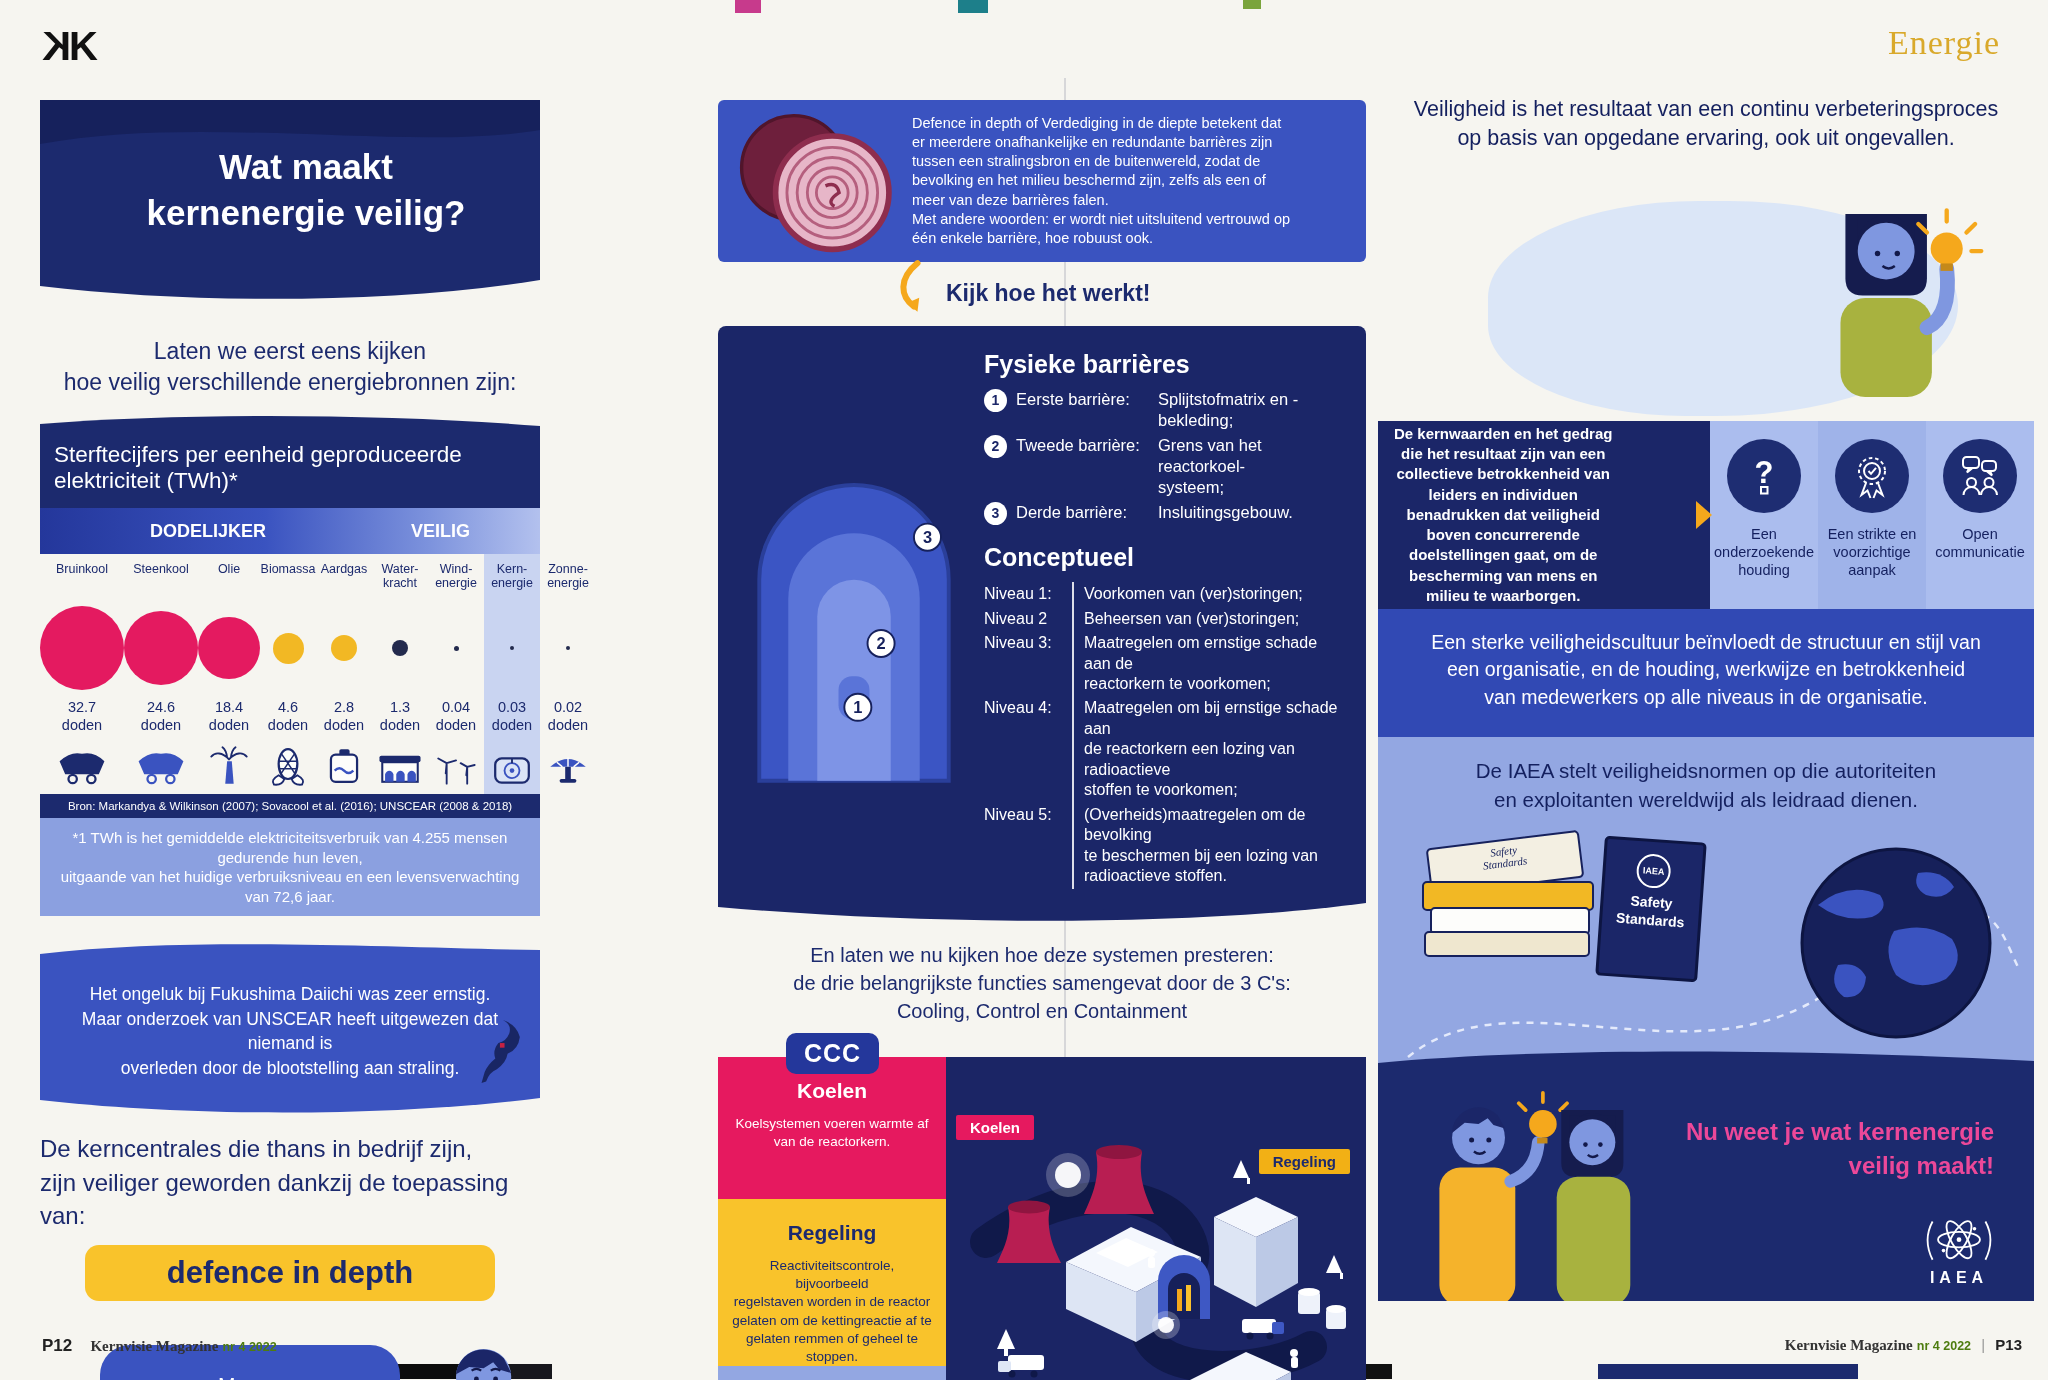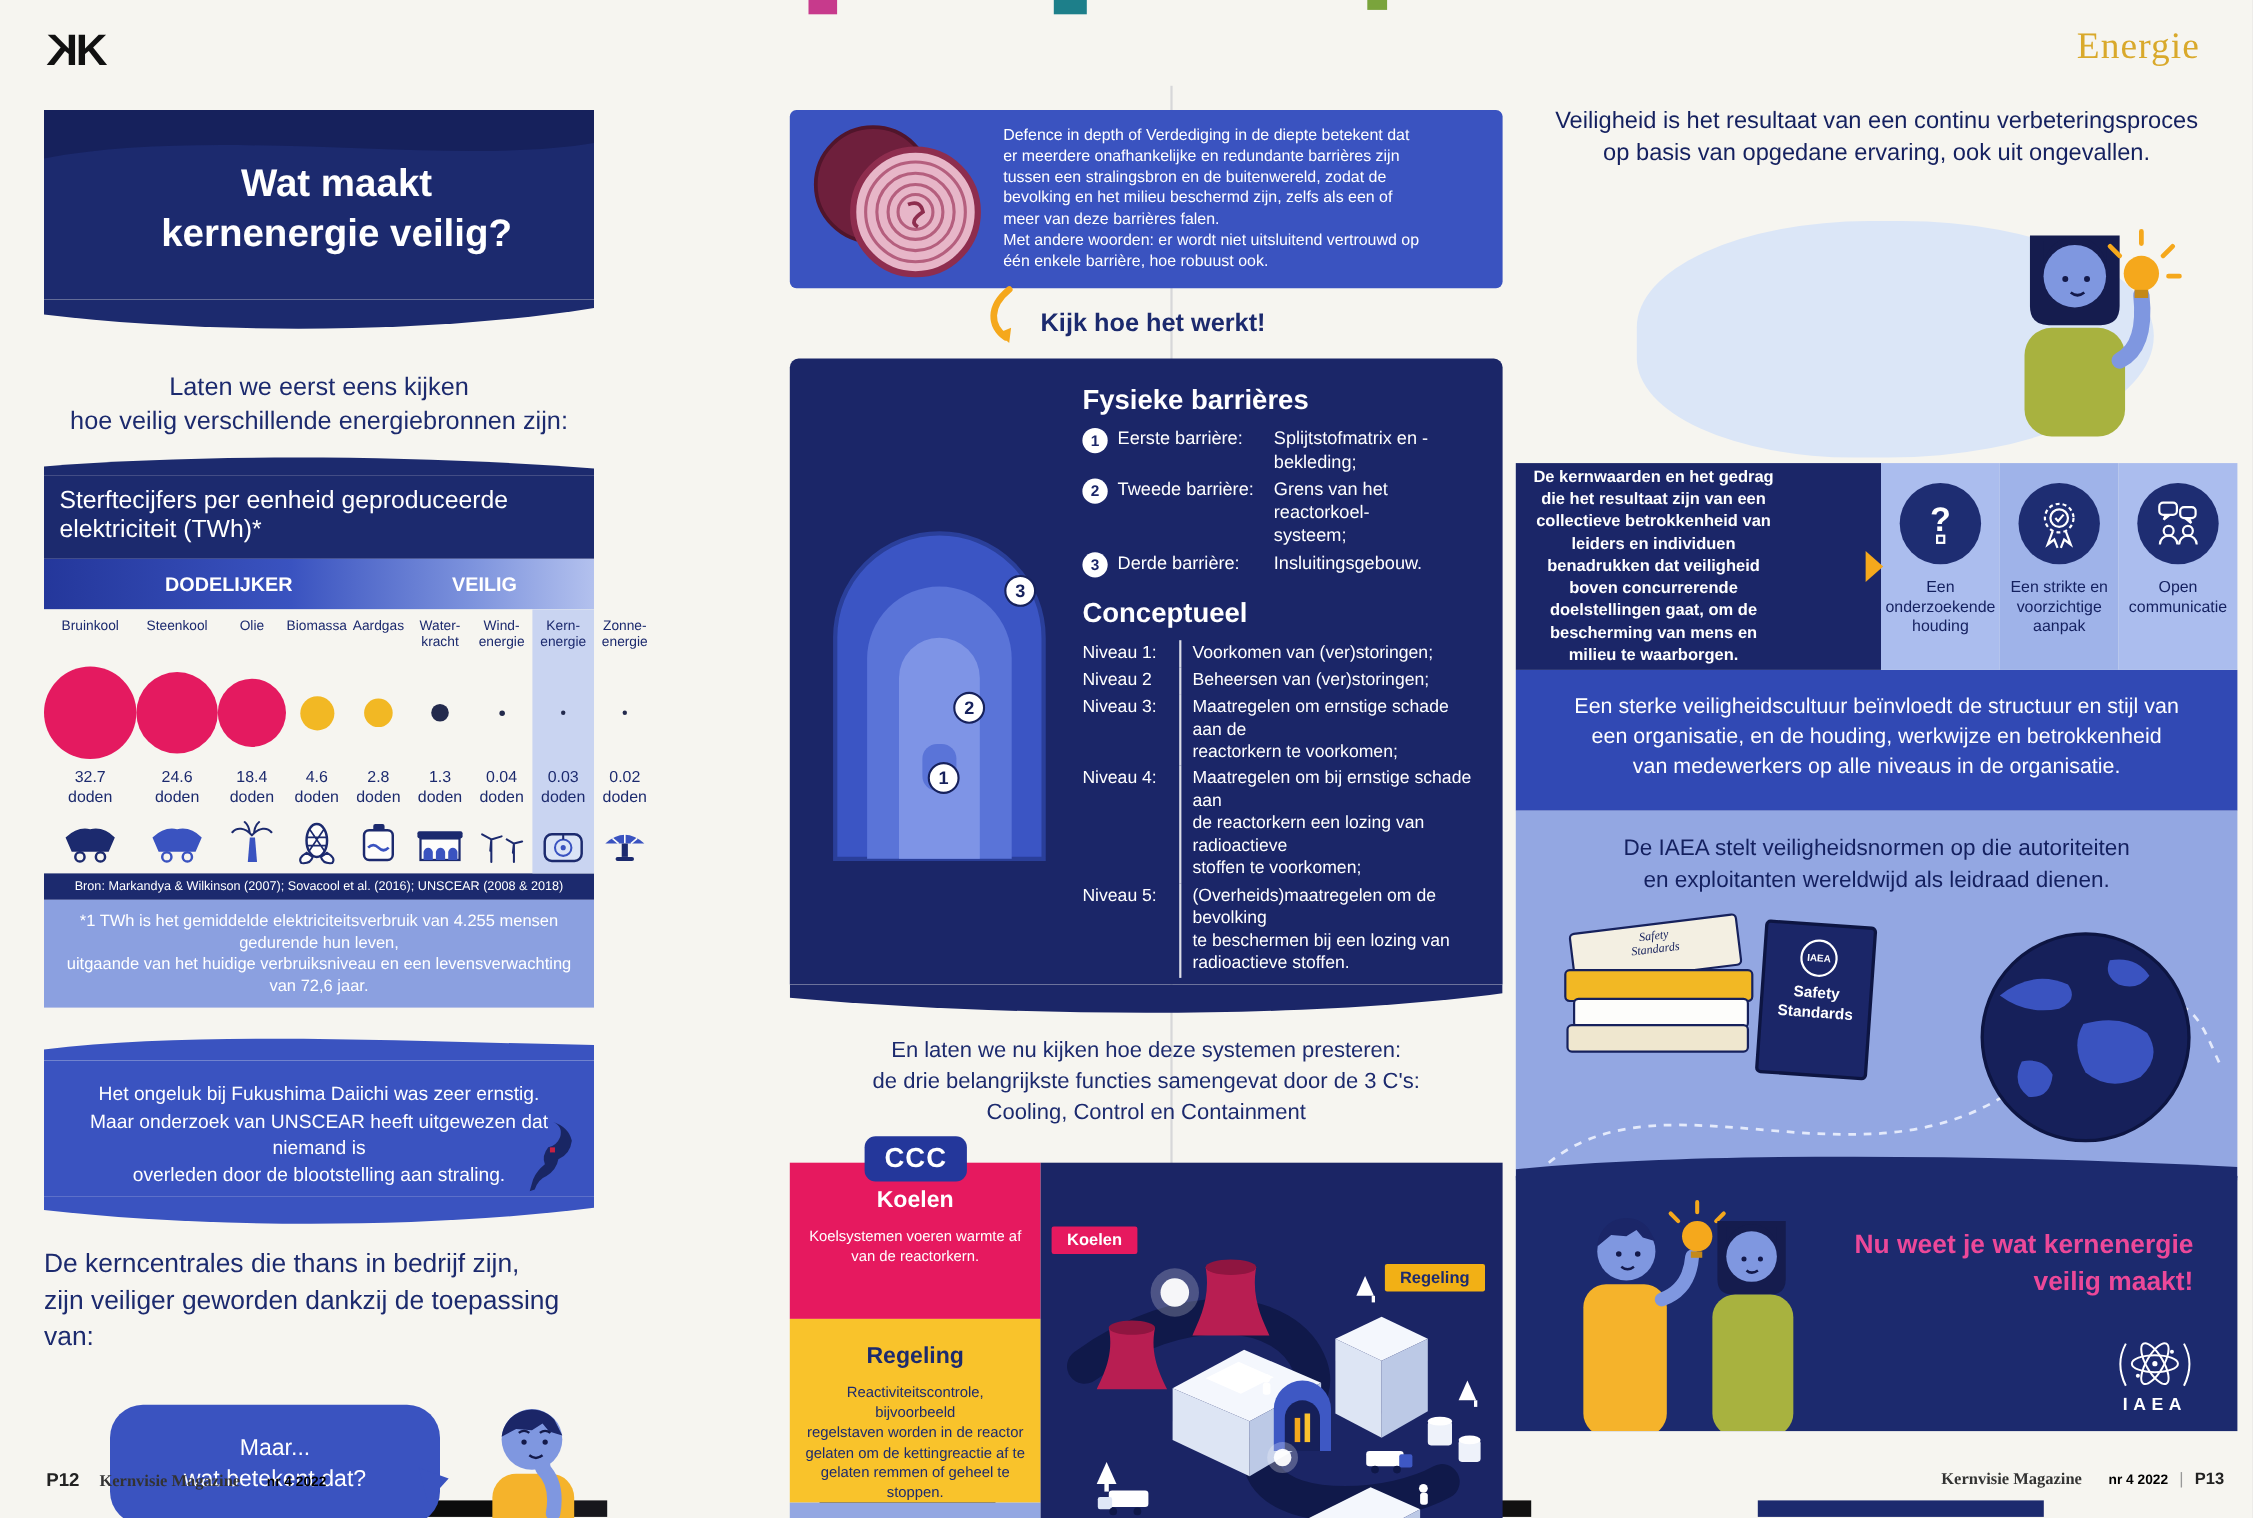--- a/index.html
+++ b/index.html
@@ -10,21 +10,21 @@
 
   
   .logo{position:absolute;left:42px;top:26px;font-size:40px;font-weight:bold;color:#111;line-height:1;}
   .logo .mirror{display:inline-block;transform:scaleX(-1);margin-right:-2px;}
   .section-label{position:absolute;right:48px;top:24px;font-family:"Liberation Serif",serif;
                  font-size:34px;color:#d9a92b;letter-spacing:1px;}
   .footer-left{position:absolute;left:42px;top:1336px;font-size:15px;color:#222;}
   .footer-left b{font-size:17px;margin-right:14px;}
   .footer-right{position:absolute;right:26px;top:1336px;font-size:15px;color:#222;text-align:left;}
   .mag{font-family:"Liberation Serif",serif;font-weight:bold;color:#333;}
-  .issue{color:#000000;font-size:12.5px;font-weight:bold;margin-left:20px;}
+  .issue{color:#4d7c0f;font-size:12.5px;font-weight:bold;}
   .psep{color:#999;margin:0 6px;}
   .print-mark{position:absolute;top:0;height:13px;}
   .scanbar{position:absolute;height:15px;top:1364px;}
   .fold-line{position:absolute;left:1064px;top:78px;width:2px;height:1252px;background:rgba(25,35,80,.14);}
 
   
   .col-left{position:absolute;left:40px;top:100px;width:500px;}
   .col-mid{position:absolute;left:718px;top:100px;width:648px;}
   .col-right{position:absolute;left:1378px;top:95px;width:656px;}
 
@@ -347,20 +347,21 @@
             <rect x="26" y="34" width="6" height="6" fill="#e0192d"></rect>
           </svg>
       </div>
       <svg class="wave" viewBox="0 0 500 28" preserveAspectRatio="none" height="28">
           <path d="M0,0 H500 V10 C340,30 140,28 0,12 Z" fill="#3a53c0"></path>
         </svg>
     </div>
 
     <div class="better pl">De kerncentrales die thans in bedrijf zijn,
 zijn veiliger geworden dankzij de toepassing van:</div>
+    <div class="defence-btn">defence in depth</div>
 
     <div class="bubble-row">
       <div class="think-bubble pl">Maar...
 wat betekent dat?</div>
       <svg class="boy-think" viewBox="0 0 110 130" width="132">
         <circle cx="58" cy="38" r="23" fill="#7f97e0"></circle>
         <path d="M35,36 a23,23 0 0 1 40,-13 l6,12 -10,-3 -5,-6 -8,5 -12,-1 z" fill="#1b2668"></path>
         <circle cx="52" cy="40" r="2" fill="#13194a"></circle>
           <circle cx="68" cy="40" r="2" fill="#13194a"></circle>
         <path d="M48,33 q4,-3 8,0 M64,33 q4,-3 8,0" stroke="#13194a" stroke-width="1.8" fill="none"></path>

